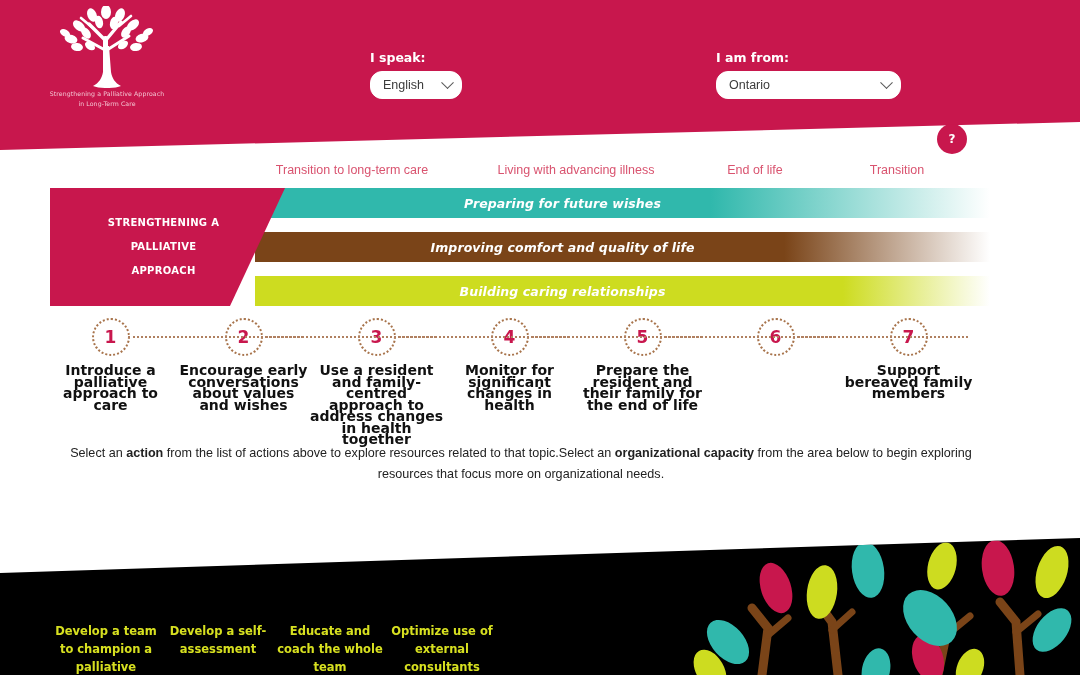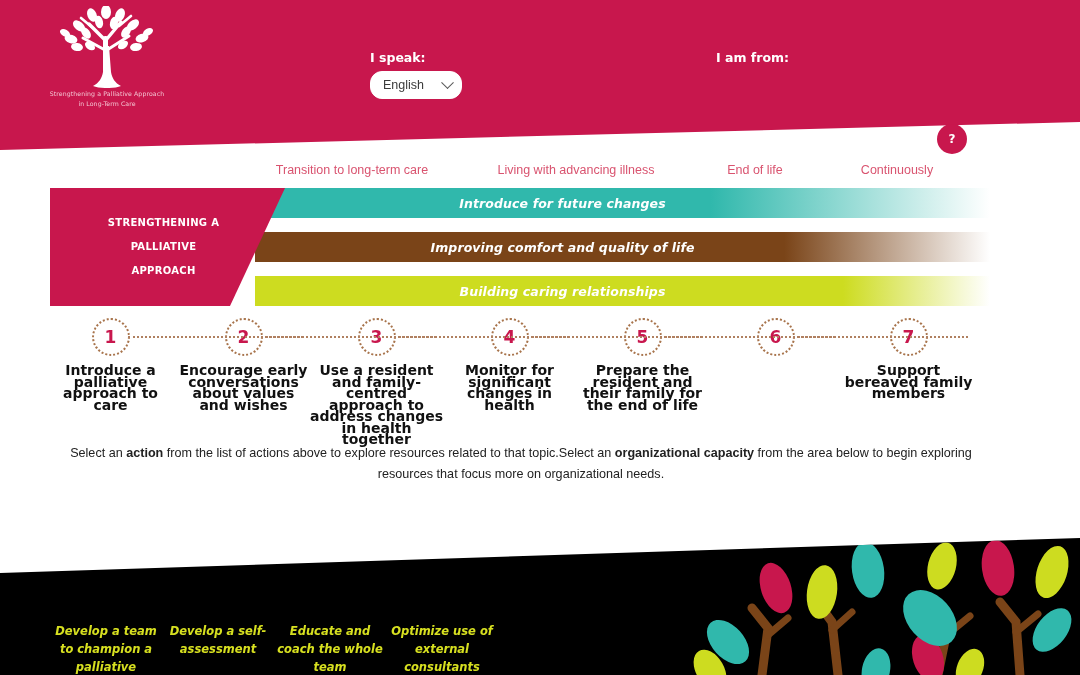--- a/index.html
+++ b/index.html
@@ -116,21 +116,20 @@
     position: absolute; left: 0; top: 530px; width: 1080px; height: 145px;
     background: #000000;
     clip-path: polygon(0 43px, 1080px 8px, 1080px 145px, 0 145px);
     overflow: hidden; z-index: 2;
   }
   .cap-row { position: absolute; left: 50px; top: 92px; width: 600px; height: 70px; }
   .cap {
     position: absolute; top: 0; width: 112px; text-align: center;
     color: #d7e020; font-size: 11.5px; font-weight: 700; line-height: 18px;
     font-family: "DejaVu Sans", sans-serif;
-    font-style: italic;
   }
   .foliage { position: absolute; right: 0; top: 0; }
 </style>
 </head>
 <body>
 
 <div class="page">
 
   <div class="header"></div>
 
@@ -171,36 +170,40 @@
   <div class="field" style="left:370px; top:50px; width:92px; z-index:4;">
     <div class="field-label">I speak:</div>
     <div class="select-box" style="width:92px;">
       <span>English</span>
       <i class="chev"></i>
     </div>
   </div>
 
   <div class="field" style="left:716px; top:50px; width:185px; z-index:4;">
     <div class="field-label">I am from:</div>
+    <div class="select-box" style="width:185px;">
+      <span>Ontario</span>
+      <i class="chev"></i>
+    </div>
   </div>
 
   <div class="help-btn">
     <span>?</span>
   </div>
 
   <div class="tabs">
     <div class="tab" style="left:248px; width:208px;">Transition to long-term care</div>
     <div class="tab" style="left:472px; width:208px;">Living with advancing illness</div>
     <div class="tab" style="left:690px; width:130px;">End of life</div>
-    <div class="tab" style="left:832px; width:130px;">Continuously</div>
+    <div class="tab" style="left:832px; width:130px;">Transition</div>
   </div>
 
   <div class="bars">
     <div class="bar bar-1">
-      <span>Introduce for future changes</span>
+      <span>Preparing for future wishes</span>
     </div>
     <div class="bar bar-2">
       <span>Improving comfort and quality of life</span>
     </div>
     <div class="bar bar-3">
       <span>Building caring relationships</span>
     </div>
     <div class="title-block">
       <p>
         <span>STRENGTHENING A</span><br>

